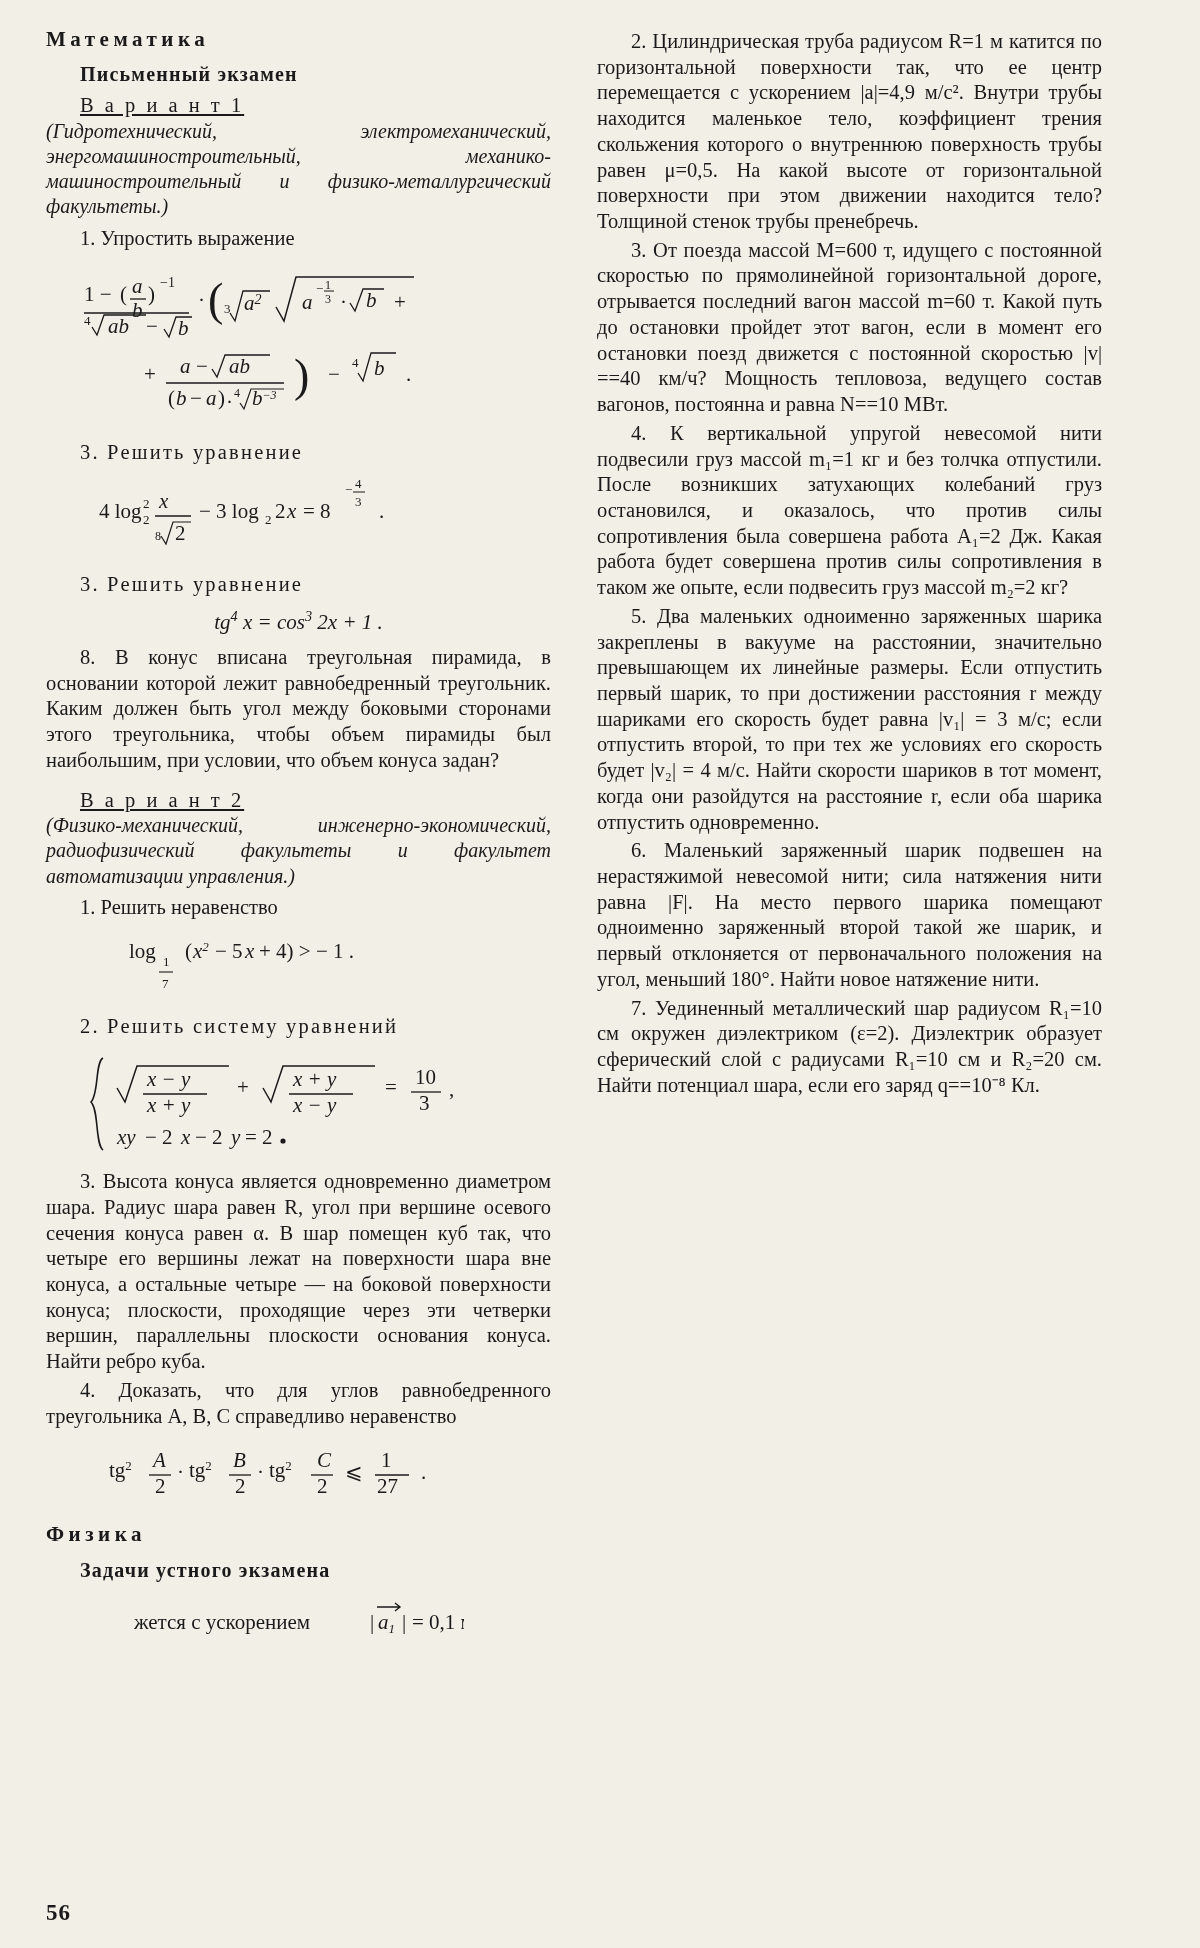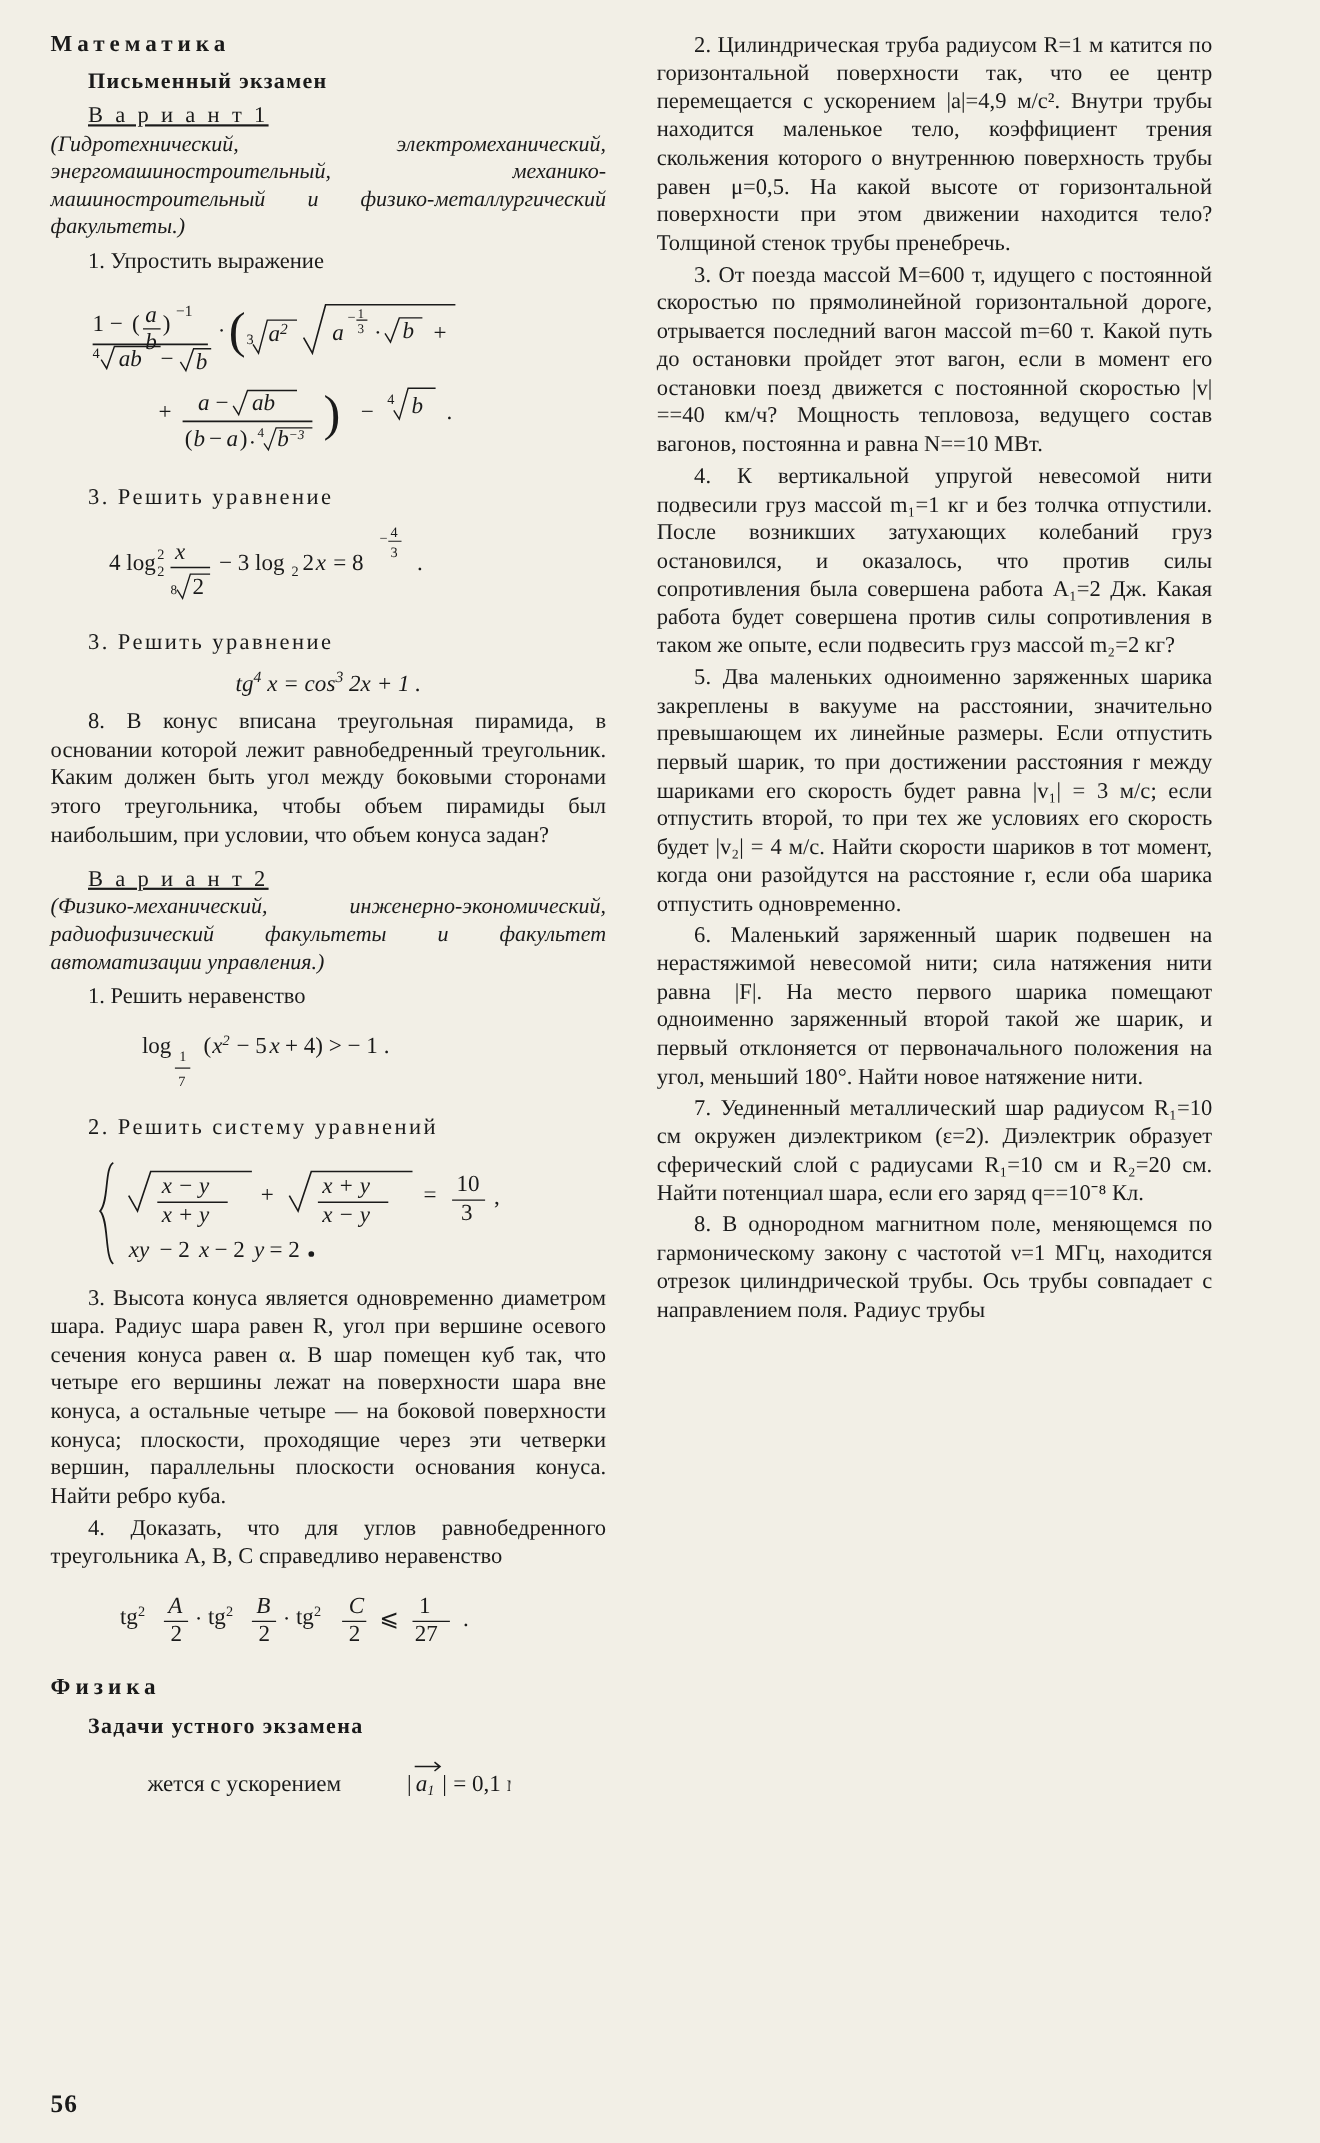--- a/index.html
+++ b/index.html
@@ -324,19 +324,18 @@
 
     </div>
 
     <div class="col right">
       <p class="item">2. Цилиндрическая труба радиусом R=1 м катится по горизонтальной поверхности так, что ее центр перемещается с ускорением |a|=4,9 м/с². Внутри трубы находится маленькое тело, коэффициент трения скольжения которого о внутреннюю поверхность трубы равен μ=0,5. На какой высоте от горизонтальной поверхности при этом движении находится тело? Толщиной стенок трубы пренебречь.</p>
       <p class="item">3. От поезда массой M=600 т, идущего с постоянной скоростью по прямолинейной горизонтальной дороге, отрывается последний вагон массой m=60 т. Какой путь до остановки пройдет этот вагон, если в момент его остановки поезд движется с постоянной скоростью |v| ==40 км/ч? Мощность тепловоза, ведущего состав вагонов, постоянна и равна N==10 МВт.</p>
       <p class="item">4. К вертикальной упругой невесомой нити подвесили груз массой m₁=1 кг и без толчка отпустили. После возникших затухающих колебаний груз остановился, и оказалось, что против силы сопротивления была совершена работа A₁=2 Дж. Какая работа будет совершена против силы сопротивления в таком же опыте, если подвесить груз массой m₂=2 кг?</p>
       <p class="item">5. Два маленьких одноименно заряженных шарика закреплены в вакууме на расстоянии, значительно превышающем их линейные размеры. Если отпустить первый шарик, то при достижении расстояния r между шариками его скорость будет равна |v₁| = 3 м/с;  если отпустить второй, то при тех же условиях его скорость  будет |v₂| = 4 м/с.  Найти скорости шариков в тот момент, когда они разойдутся на расстояние r, если оба шарика отпустить одновременно.</p>
       <p class="item">6. Маленький заряженный шарик подвешен на нерастяжимой невесомой нити; сила натяжения нити равна |F|. На место первого шарика помещают одноименно заряженный второй такой же шарик, и первый отклоняется от первоначального положения на угол, меньший 180°. Найти новое натяжение нити.</p>
       <p class="item">7. Уединенный металлический шар радиусом R₁=10 см окружен диэлектриком (ε=2). Диэлектрик образует сферический слой с радиусами R₁=10 см и R₂=20 см. Найти потенциал шара, если его заряд q==10⁻⁸ Кл.</p>
-      <p class="item">8. В однородном магнитном поле, меняющемся по гармоническому закону с частотой ν=1 МГц, находится отрезок цилиндрической трубы. Ось трубы совпадает с направлением поля. Радиус трубы</p>
     </div>
 
   </div>
 
   <div class="page-number">56</div>
 </div>
 
 </body></html>

